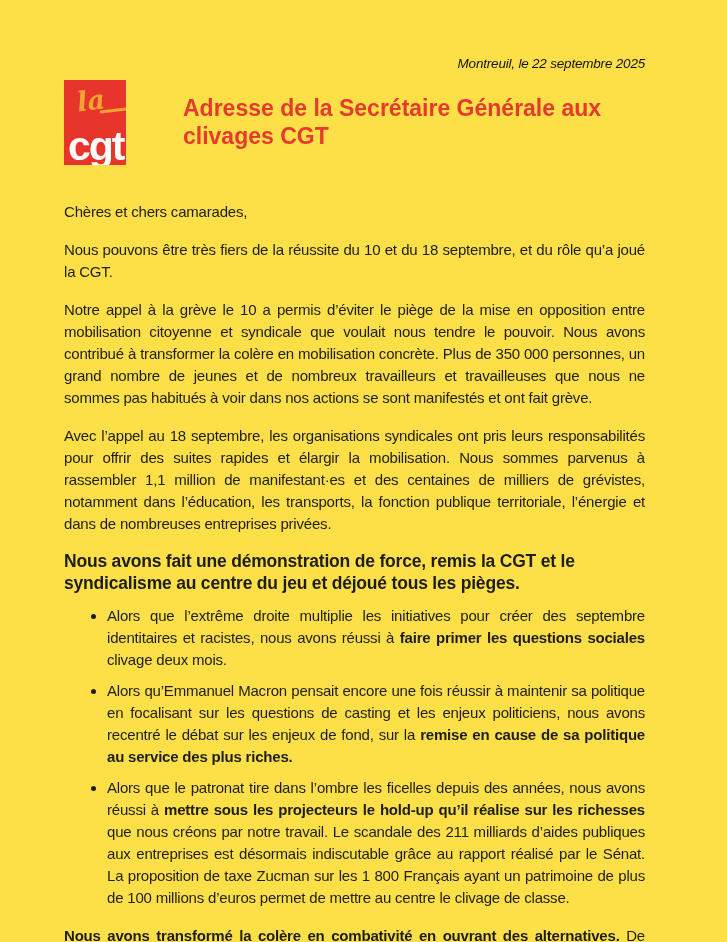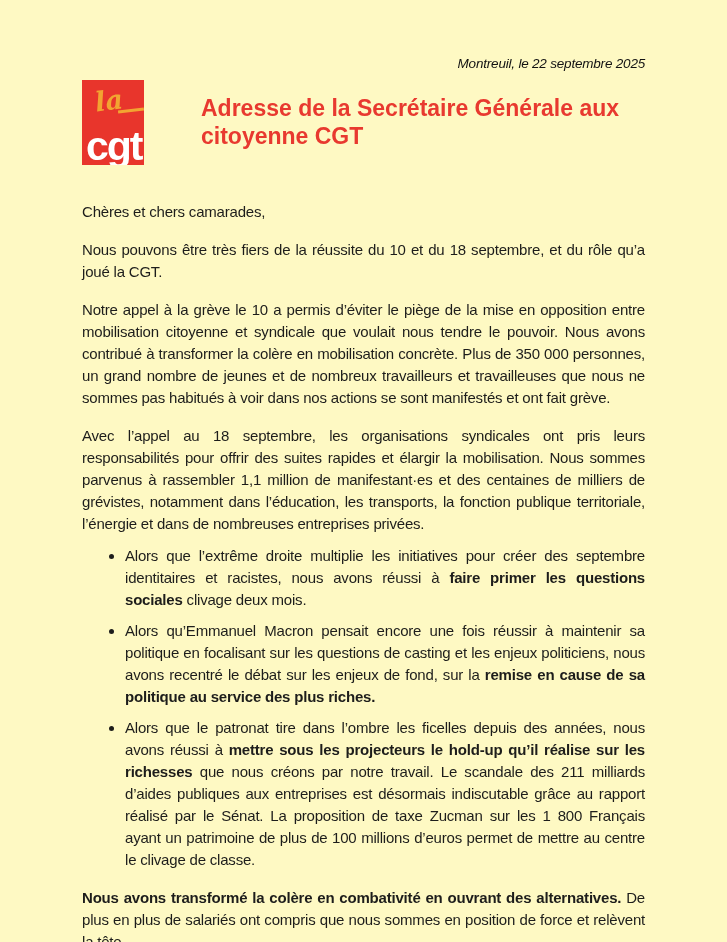--- a/index.html
+++ b/index.html
@@ -1,22 +1,22 @@
 <!DOCTYPE html>
 <html><head>
 <meta charset="utf-8">
 <style>
   html, body { margin: 0; padding: 0; background: #ffffff; }
   .page {
     position: relative;
     width: 727px;
     height: 942px;
-    background: #fef9c3;
+    background: #fde047;
     box-sizing: border-box;
-    padding: 56px 82px 0 82px;
+    padding: 56px 82px 0 64px;
     font-family: "Liberation Sans", sans-serif;
     color: #1d1d1b;
     overflow: hidden;
   }
   .date {
     text-align: right;
     font-style: italic;
     font-size: 13.5px;
     letter-spacing: -0.2px;
     color: #121212;
@@ -109,33 +109,34 @@
 <div class="page">
 
   <div class="date">Montreuil, le 22 septembre 2025</div>
 
   <div class="header-row">
     <div class="logo">
       <span class="logo-la">la</span>
       <span class="logo-tail"></span>
       <span class="logo-cgt">cgt</span>
     </div>
-    <h1 class="title"><span>Adresse de la Secrétaire Générale aux</span><br><span>citoyenne CGT</span></h1>
+    <h1 class="title"><span>Adresse de la Secrétaire Générale aux</span><br><span>clivages CGT</span></h1>
   </div>
 
   <div class="letter-body">
 
     <p>Chères et chers camarades,</p>
 
     <p>Nous pouvons être très fiers de la réussite du 10 et du 18 septembre, et du rôle qu’a joué la CGT.</p>
 
     <p>Notre appel à la grève le 10 a permis d’éviter le piège de la mise en opposition entre mobilisation citoyenne et syndicale que voulait nous tendre le pouvoir. Nous avons contribué à transformer la colère en mobilisation concrète. Plus de 350 000 personnes, un grand nombre de jeunes et de nombreux travailleurs et travailleuses que nous ne sommes pas habitués à voir dans nos actions se sont manifestés et ont fait grève.</p>
 
     <p>Avec l’appel au 18 septembre, les organisations syndicales ont pris leurs responsabilités pour offrir des suites rapides et élargir la mobilisation. Nous sommes parvenus à rassembler 1,1 million de manifestant·es et des centaines de milliers de grévistes, notamment dans l’éducation, les transports, la fonction publique territoriale, l’énergie et dans de nombreuses entreprises privées.</p>
 
+    <h2>Nous avons fait une démonstration de force, remis la CGT et le syndicalisme au centre du jeu et déjoué tous les pièges.</h2>
 
     <ul>
       <li><span>Alors que l’extrême droite multiplie les initiatives pour créer des septembre identitaires et racistes, nous avons réussi à </span><strong>faire primer les questions sociales</strong><span> clivage deux mois.</span></li>
       <li><span>Alors qu’Emmanuel Macron pensait encore une fois réussir à maintenir sa politique en focalisant sur les questions de casting et les enjeux politiciens, nous avons recentré le débat sur les enjeux de fond, sur la </span><strong>remise en cause de sa politique au service des plus riches.</strong><span></span></li>
       <li><span>Alors que le patronat tire dans l’ombre les ficelles depuis des années, nous avons réussi à </span><strong>mettre sous les projecteurs le hold-up qu’il réalise sur les richesses</strong><span> que nous créons par notre travail. Le scandale des 211 milliards d’aides publiques aux entreprises est désormais indiscutable grâce au rapport réalisé par le Sénat. La proposition de taxe Zucman sur les 1 800 Français ayant un patrimoine de plus de 100 millions d’euros permet de mettre au centre le clivage de classe.</span></li>
     </ul>
 
     <p><strong>Nous avons transformé la colère en combativité en ouvrant des alternatives.</strong><span> De plus en plus de salariés ont compris que nous sommes en position de force et relèvent la tête.</span></p>
 
   </div>

